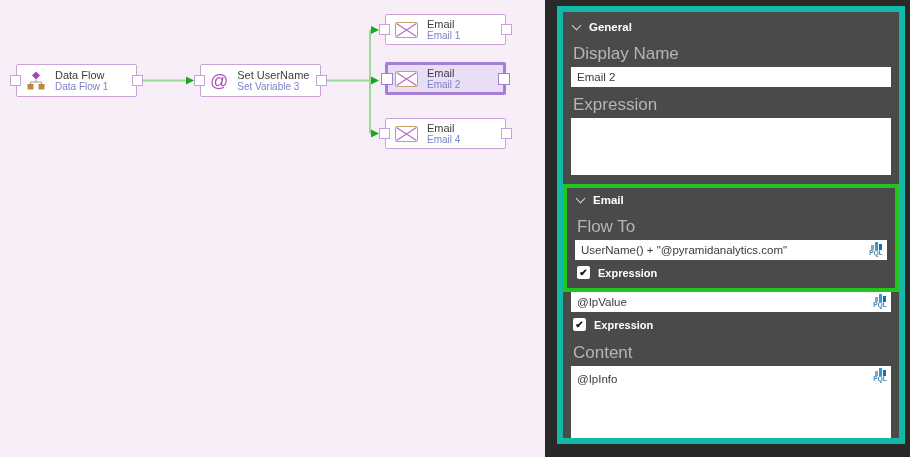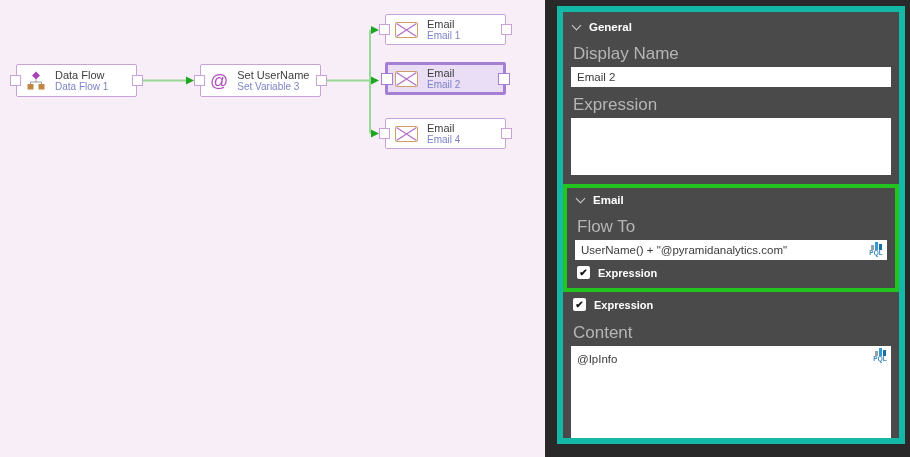--- a/index.html
+++ b/index.html
@@ -198,20 +198,31 @@
           </svg>
           <span class="pql-label">PQL</span>
         </span>
       </div>
       <div class="checkrow">
         <span class="checkbox">✔</span>
         <span class="checklabel">Expression</span>
       </div>
     </div>
 
+    <div class="input-wrap">
+      <input class="tinput" type="text" value="@IpValue" style="">
+      <span class="pql">
+        <svg width="11" height="8" viewBox="0 0 11 8">
+          <rect x="0" y="3" width="3" height="5" fill="#9aa0a6"></rect>
+          <rect x="4" y="0" width="3" height="8" fill="#2e9bd6"></rect>
+          <rect x="8" y="2" width="3" height="6" fill="#1b6fa8"></rect>
+        </svg>
+        <span class="pql-label">PQL</span>
+      </span>
+    </div>
     <div class="checkrow">
       <span class="checkbox">✔</span>
       <span class="checklabel">Expression</span>
     </div>
 
     <div class="field-label" style="margin-top:12px;">Content</div>
     <div class="input-wrap">
       <textarea class="tinput ta-content" style="">@IpInfo</textarea>
       <span class="pql">
         <svg width="11" height="8" viewBox="0 0 11 8">

